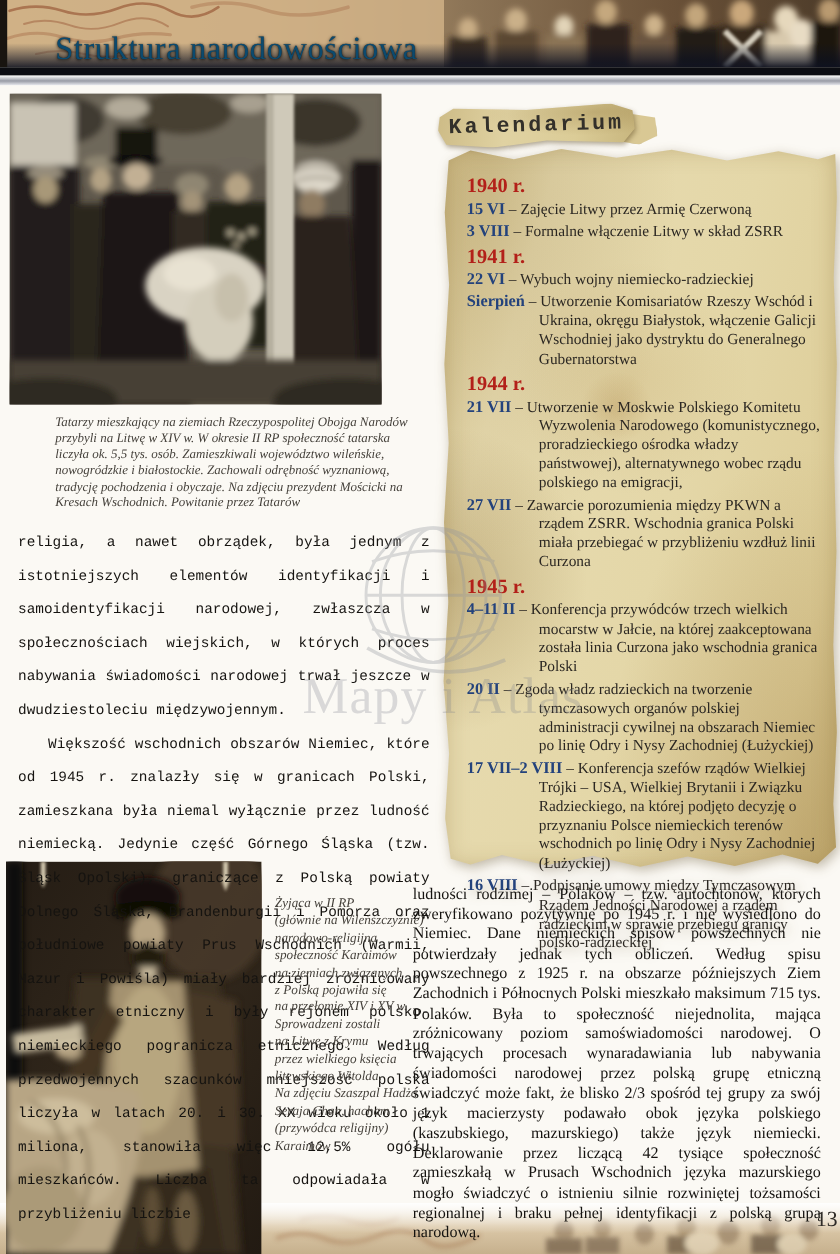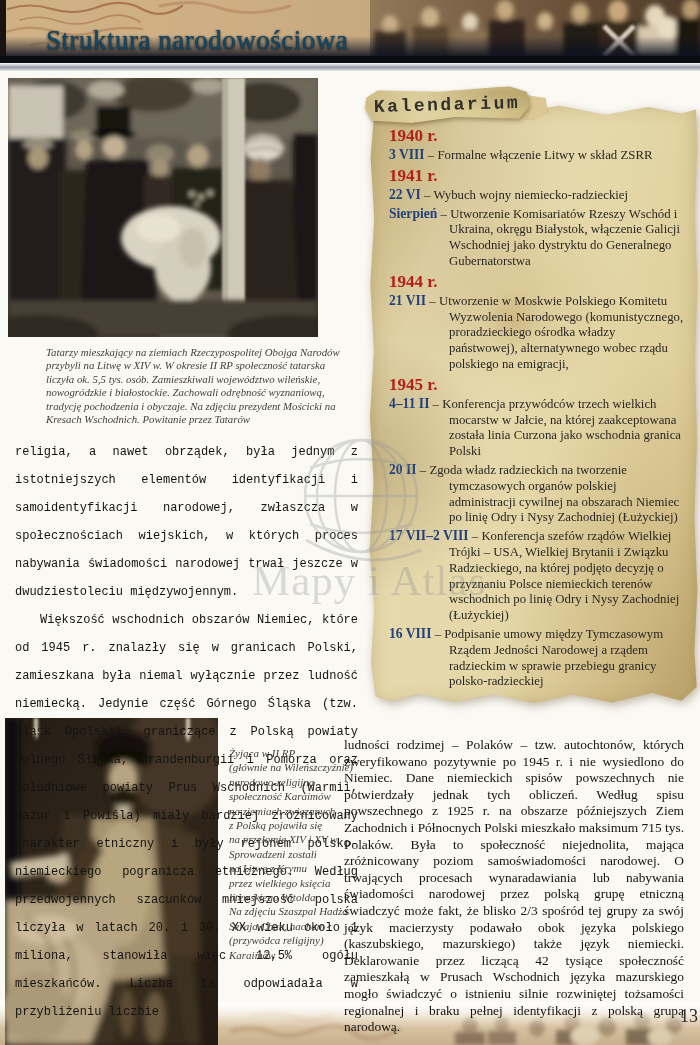--- a/index.html
+++ b/index.html
@@ -40,21 +40,21 @@
              clip-path:polygon(4% 20%,40% 0,95% 12%,100% 70%,70% 100%,20% 88%,0 60%);}
   #kal-label{left:365px;top:88px;width:164px;height:34px;z-index:4;
              filter:drop-shadow(1px 2px 2px rgba(80,60,20,.45));}
   #kal-label .strip{width:100%;height:100%;background:
              radial-gradient(ellipse at 80% 20%,rgba(120,90,30,.25),transparent 50%),
              linear-gradient(100deg,#cdbb86,#e0d2a2 35%,#dbcc97 70%,#c8b67e);
              clip-path:polygon(1% 22%,8% 2%,45% 10%,88% 0,99% 18%,100% 62%,94% 96%,55% 86%,28% 100%,4% 90%,0 55%);
              transform:rotate(-1.6deg);display:flex;align-items:center;justify-content:center;}
   #kal-label .txt{font-family:"Liberation Mono","DejaVu Sans Mono",monospace;
              font-size:18px;font-weight:bold;letter-spacing:2.5px;color:#33302a;}
-  #kal-paper{left:369px;top:104px;width:329px;height:601px;z-index:2;
+  #kal-paper{left:369px;top:123px;width:329px;height:601px;z-index:2;
              filter:drop-shadow(2px 3px 5px rgba(80,60,20,.35));}
   #kal-paper .paper-bg{position:absolute;inset:0;
       background:
         radial-gradient(ellipse at 12% 6%,rgba(120,88,30,.20),transparent 38%),
         radial-gradient(ellipse at 92% 96%,rgba(140,100,40,.28),transparent 40%),
         radial-gradient(circle at 48% 32%,rgba(160,120,50,.14),transparent 22%),
         radial-gradient(circle at 44% 36%,rgba(150,100,30,.20),transparent 7%),
         radial-gradient(ellipse at 2% 60%,rgba(120,88,30,.30),transparent 25%),
         linear-gradient(105deg,#d7c692 0%,#e7dbb0 20%,#e4d7a8 55%,#ddcd98 85%,#cdbb82 100%);
       box-shadow:inset 0 0 20px rgba(120,90,30,.35);
@@ -216,26 +216,28 @@
   <div class="abs" id="kal-scrap"></div>
   <div class="abs" id="kal-label">
     <div class="strip">
       <span class="txt">Kalendarium</span>
     </div>
   </div>
   <div class="abs" id="kal-paper">
     <div class="paper-bg"></div>
     <div id="kal-entries">
         <div class="cal-year">1940 r.</div>
+        <div class="cal-event"><b class="cal-date">15 VI</b> – Zajęcie Litwy przez Armię Czerwoną</div>
         <div class="cal-event"><b class="cal-date">3 VIII</b> – Formalne włączenie Litwy w skład ZSRR</div>
         <div class="cal-year">1941 r.</div>
         <div class="cal-event"><b class="cal-date">22 VI</b> – Wybuch wojny niemiecko-radzieckiej</div>
         <div class="cal-event"><b class="cal-date">Sierpień</b> – Utworzenie Komisariatów Rzeszy Wschód i Ukraina, okręgu Białystok, włączenie Galicji Wschodniej jako dystryktu do Generalnego Gubernatorstwa</div>
         <div class="cal-year">1944 r.</div>
         <div class="cal-event"><b class="cal-date">21 VII</b> – Utworzenie w Moskwie Polskiego Komitetu Wyzwolenia Narodowego (komunistycznego, proradzieckiego ośrodka władzy państwowej), alternatywnego wobec rządu polskiego na emigracji,</div>
+        <div class="cal-event"><b class="cal-date">27 VII</b> – Zawarcie porozumienia między PKWN a rządem ZSRR. Wschodnia granica Polski miała przebiegać w przybliżeniu wzdłuż linii Curzona</div>
         <div class="cal-year">1945 r.</div>
         <div class="cal-event"><b class="cal-date">4–11 II</b> – Konferencja przywódców trzech wielkich mocarstw w Jałcie, na której zaakceptowana została linia Curzona jako wschodnia granica Polski</div>
         <div class="cal-event"><b class="cal-date">20 II</b> – Zgoda władz radzieckich na tworzenie tymczasowych organów polskiej administracji cywilnej na obszarach Niemiec po linię Odry i Nysy Zachodniej (Łużyckiej)</div>
         <div class="cal-event"><b class="cal-date">17 VII–2 VIII</b> – Konferencja szefów rządów Wielkiej Trójki – USA, Wielkiej Brytanii i Związku Radzieckiego, na której podjęto decyzję o przyznaniu Polsce niemieckich terenów wschodnich po linię Odry i Nysy Zachodniej (Łużyckiej)</div>
         <div class="cal-event"><b class="cal-date">16 VIII</b> – Podpisanie umowy między Tymczasowym Rządem Jedności Narodowej a rządem radzieckim w sprawie przebiegu granicy polsko-radzieckiej</div>
       </div>
   </div>
 
   <div class="abs photo" id="bottom-strip">
     <svg viewBox="0 0 700 43">

